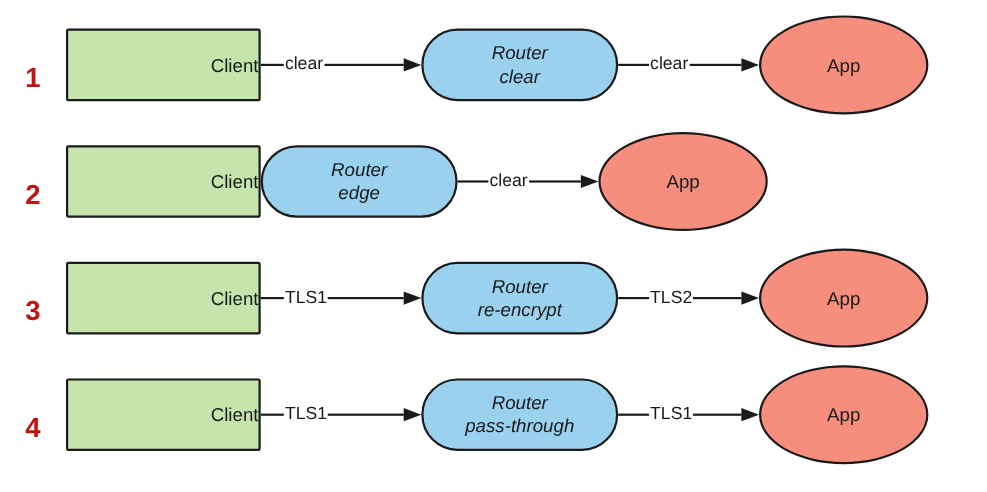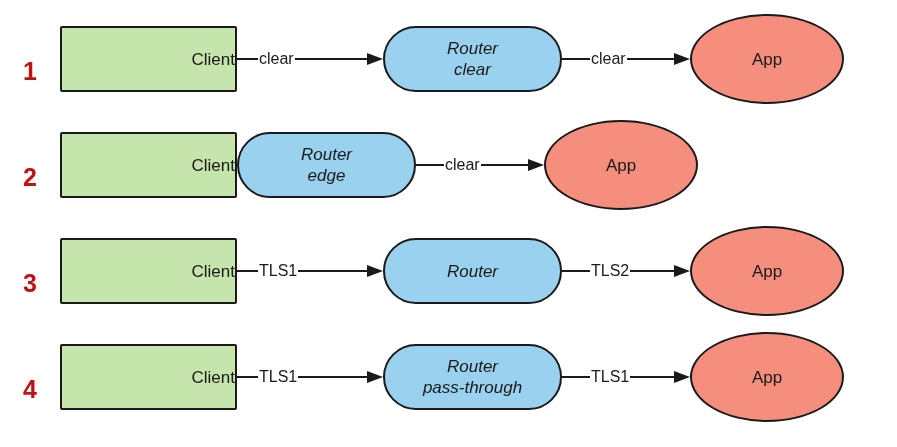--- a/index.html
+++ b/index.html
@@ -106,20 +106,21 @@
       <span>Client</span>
     </div>
     <div class="conn conn1">
       <span class="wire stub1"></span>
       <span class="edge-label">TLS1</span>
       <span class="wire grow"></span>
       <span class="arrowhead"></span>
     </div>
     <div class="node router">
       <span>Router</span>
+      <span>re-encrypt</span>
     </div>
     <div class="conn conn2">
       <span class="wire stub2"></span>
       <span class="edge-label">TLS2</span>
       <span class="wire grow"></span>
       <span class="arrowhead"></span>
     </div>
     <div class="node app">
       <span>App</span>
     </div>

